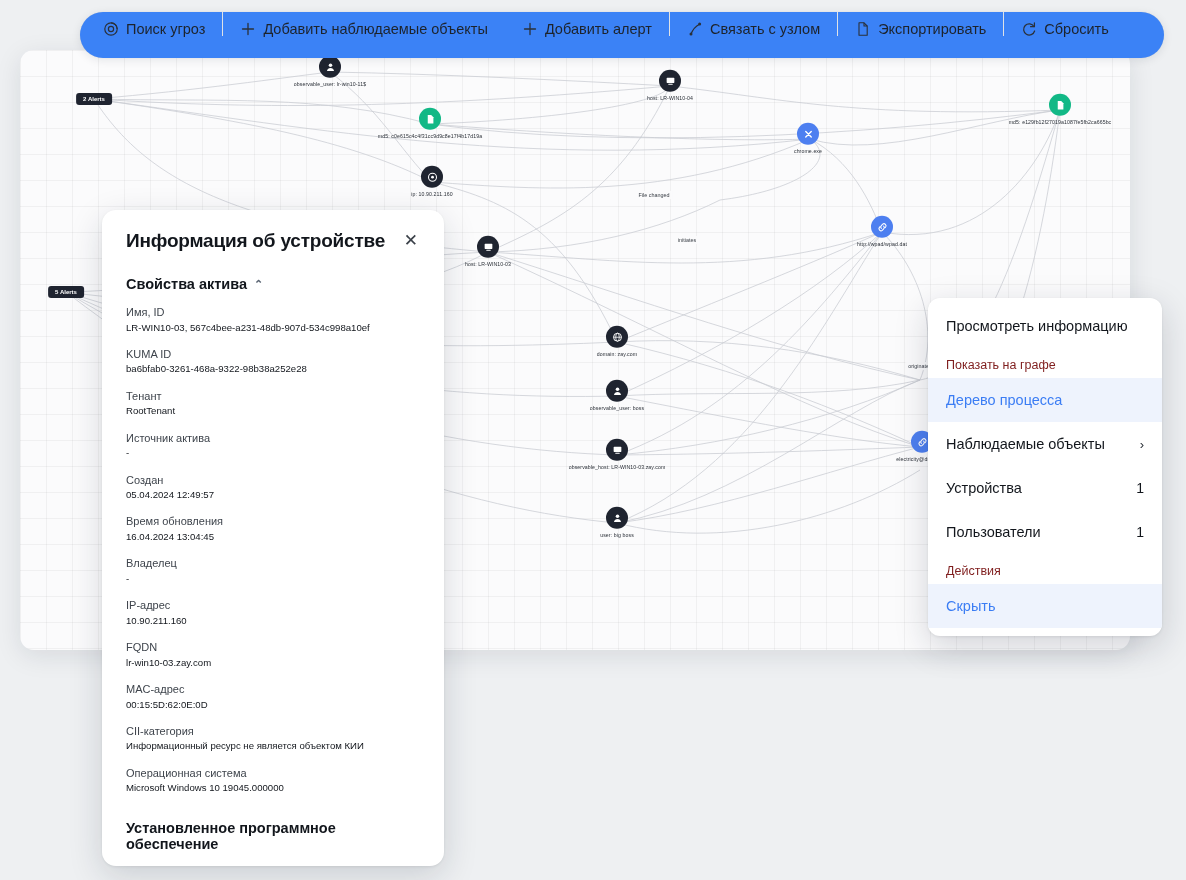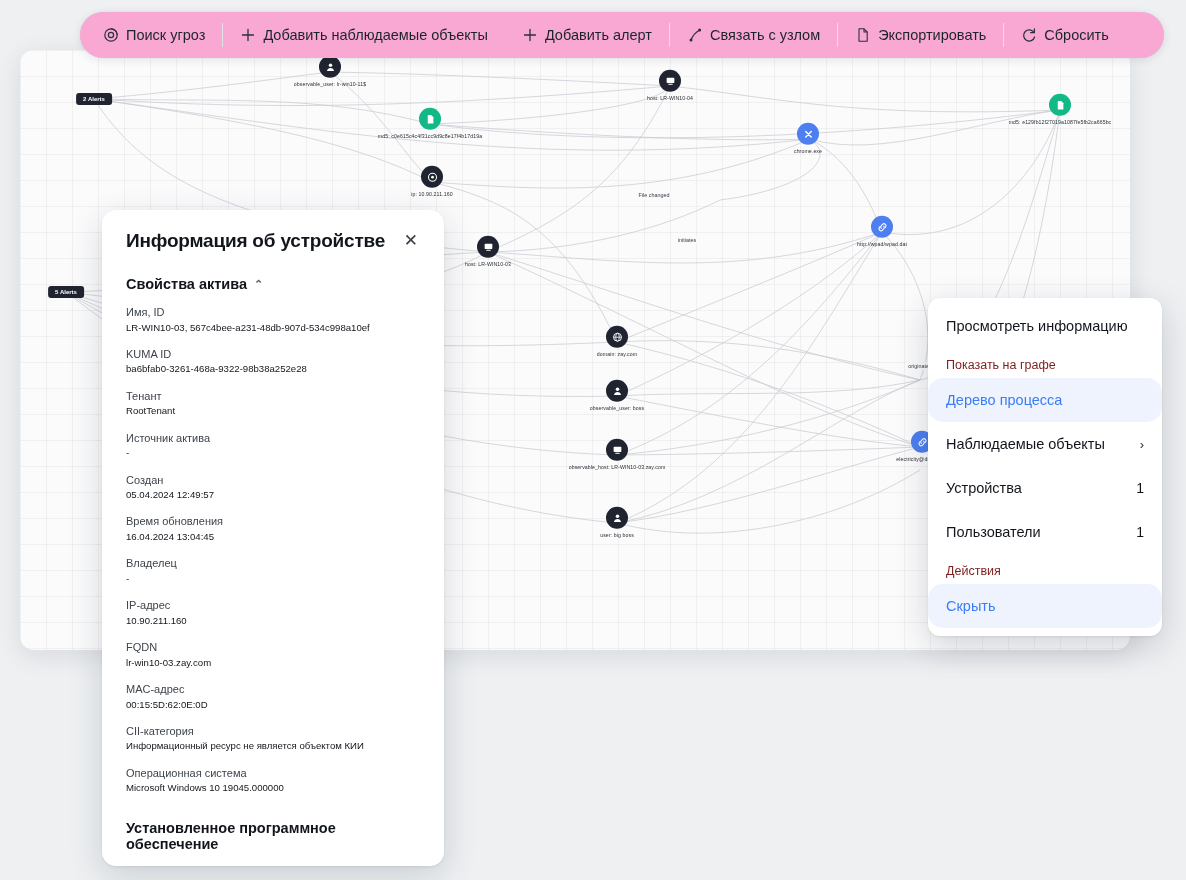--- a/index.html
+++ b/index.html
@@ -11,24 +11,24 @@
     font-family: "Liberation Sans", sans-serif;
     -webkit-font-smoothing: antialiased;
   }
   #app { position: relative; width: 1186px; height: 880px; background: #eef0f2; }
 
   
   .toolbar {
     position: absolute;
     left: 80px; top: 12px;
     width: 1084px; height: 46px;
-    background: #f9a8d4;
+    background: #3b82f6;
     border-radius: 23px;
     box-shadow: 0 2px 10px rgba(20,30,50,0.10), 0 0 1px rgba(0,0,0,0.12);
-    display: flex; align-items: center;
+    display: flex; 
     padding: 0 6px;
     z-index: 40;
   }
   .tb-item {
     display: flex; align-items: center; gap: 7px;
     height: 34px;
     padding: 0 17px;
     font-size: 14.5px;
     color: #1d232b;
     cursor: pointer;
@@ -149,21 +149,21 @@
     box-shadow: 0 10px 34px rgba(20,30,50,0.18), 0 1px 3px rgba(0,0,0,.08);
     z-index: 35;
     overflow: hidden;
     padding: 6px 0 8px 0;
   }
   .cm-item {
     height: 44px; display: flex; align-items: center; justify-content: space-between;
     padding: 0 18px; font-size: 14.5px; color: #12161c; cursor: pointer;
   }
   .cm-item.accent { color: #3b7df4; }
-  .cm-item.hl { background: #eef3fd; border-radius: 15px; }
+  .cm-item.hl { background: #eef3fd; }
   .cm-item .cnt { font-size: 14px; color: #12161c; }
   .cm-item .arrow { font-size: 13px; color: #2b3038; }
   .cm-group {
     padding: 10px 18px 6px 18px;
     font-size: 12.5px; color: #7f1d1d;
   }
 </style>
 </head>
 <body>
 

